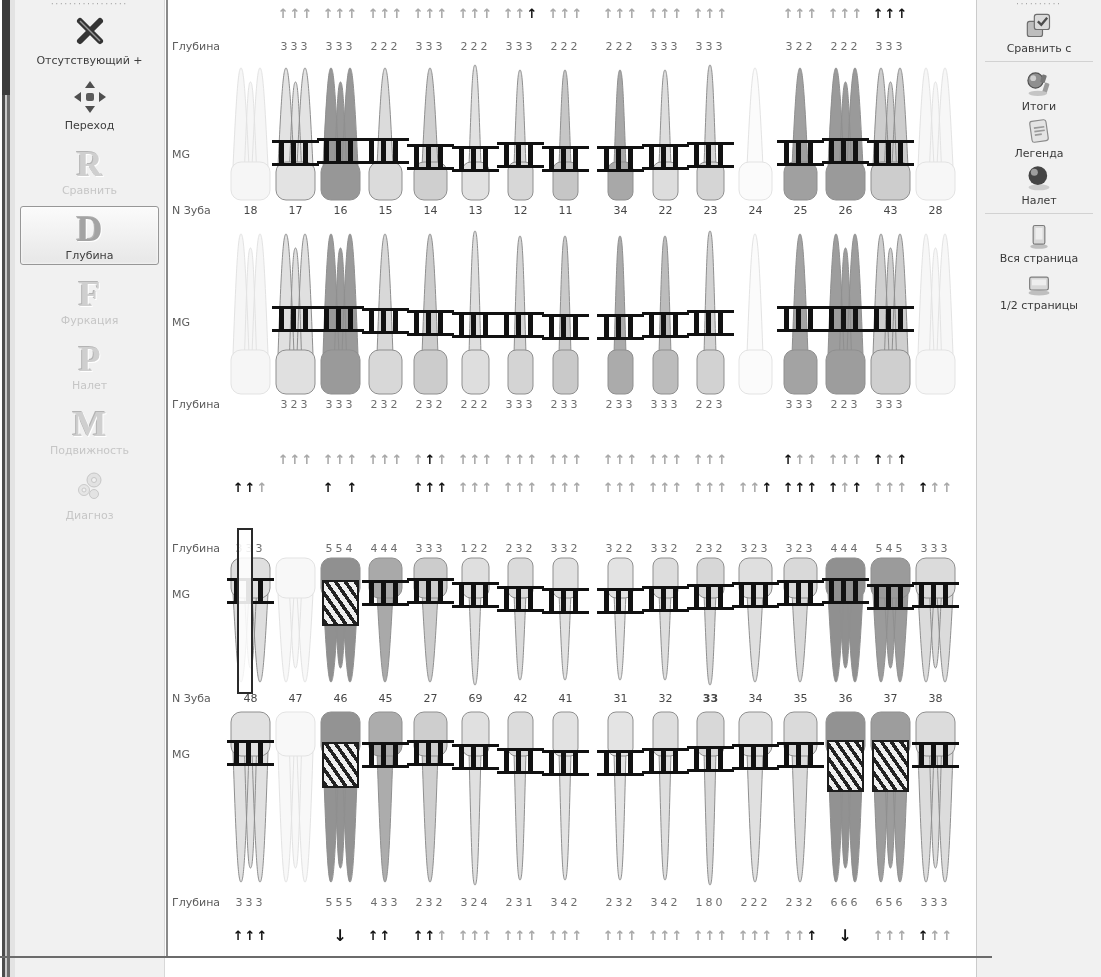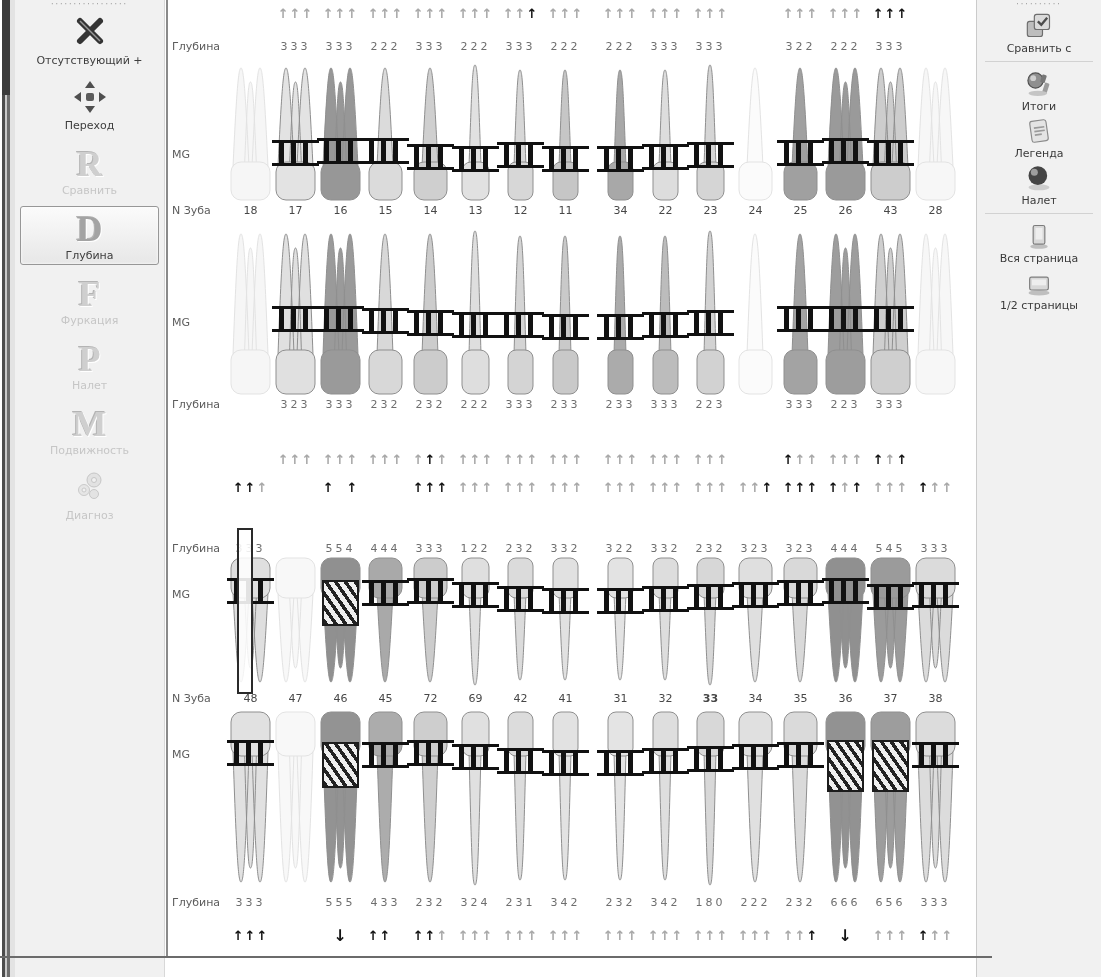--- a/index.html
+++ b/index.html
@@ -561,21 +561,21 @@
     </div>
     <div class="band" style="left: 744px; top: 582px; width: 47px; height: 26px;">
       <div class="band-bars"></div>
     </div>
     <div class="row-label" style="left: 4px; top: 588px;">MG</div>
     <div class="row-label" style="left: 4px; top: 692px;">N Зуба</div>
     <div class="num-val" style="left: 60px; top: 692px;">48</div>
     <div class="num-val" style="left: 105px; top: 692px;">47</div>
     <div class="num-val" style="left: 150px; top: 692px;">46</div>
     <div class="num-val" style="left: 195px; top: 692px;">45</div>
-    <div class="num-val" style="left: 240px; top: 692px;">72</div>
+    <div class="num-val" style="left: 240px; top: 692px;">27</div>
     <div class="num-val" style="left: 285px; top: 692px;">69</div>
     <div class="num-val" style="left: 330px; top: 692px;">42</div>
     <div class="num-val" style="left: 375px; top: 692px;">41</div>
     <div class="num-val" style="left: 430px; top: 692px;">31</div>
     <div class="num-val" style="left: 475px; top: 692px;">32</div>
     <div class="num-val" style="left: 520px; top: 692px; font-weight: bold;">33</div>
     <div class="num-val" style="left: 565px; top: 692px;">34</div>
     <div class="num-val" style="left: 610px; top: 692px;">35</div>
     <div class="num-val" style="left: 655px; top: 692px;">36</div>
     <div class="num-val" style="left: 700px; top: 692px;">37</div>

